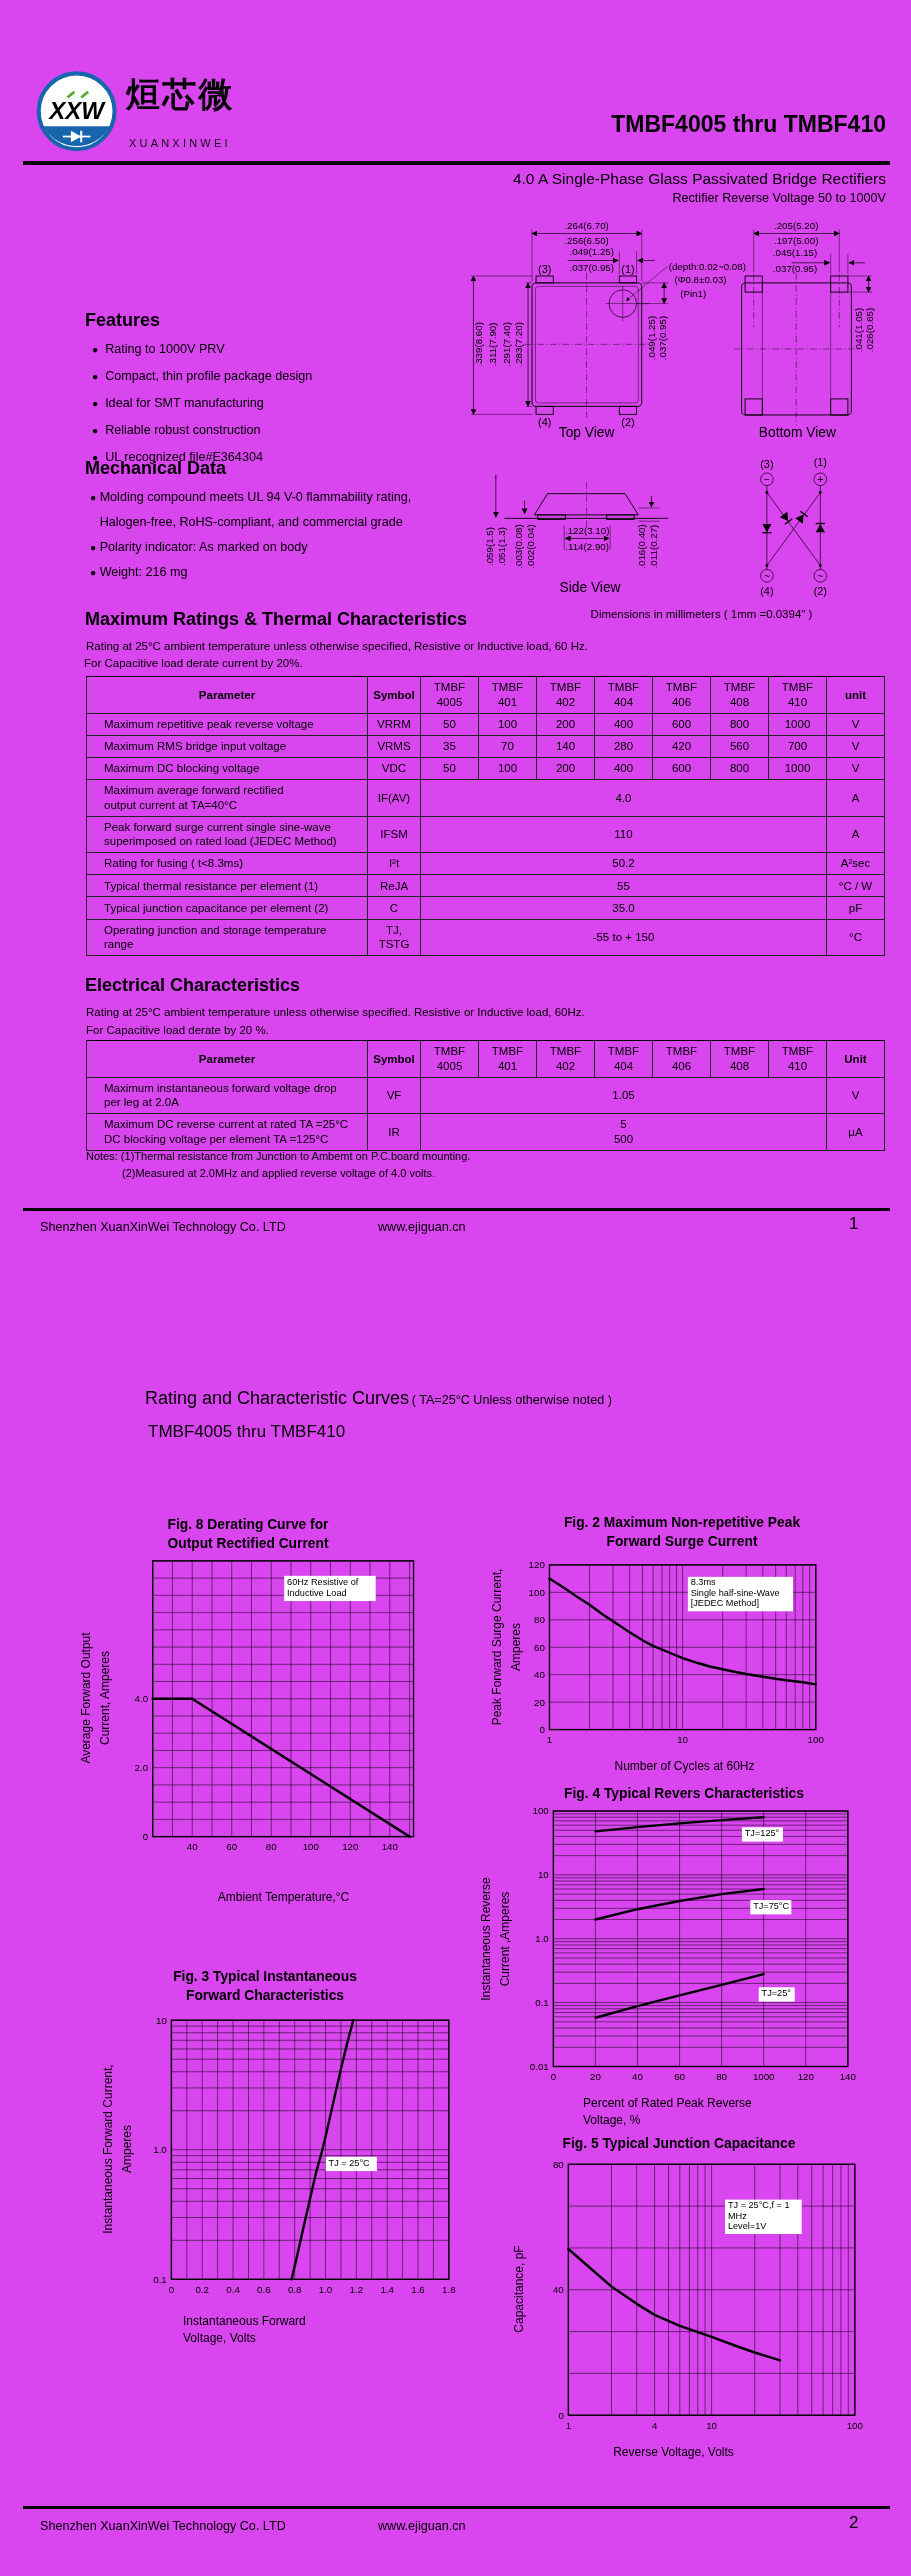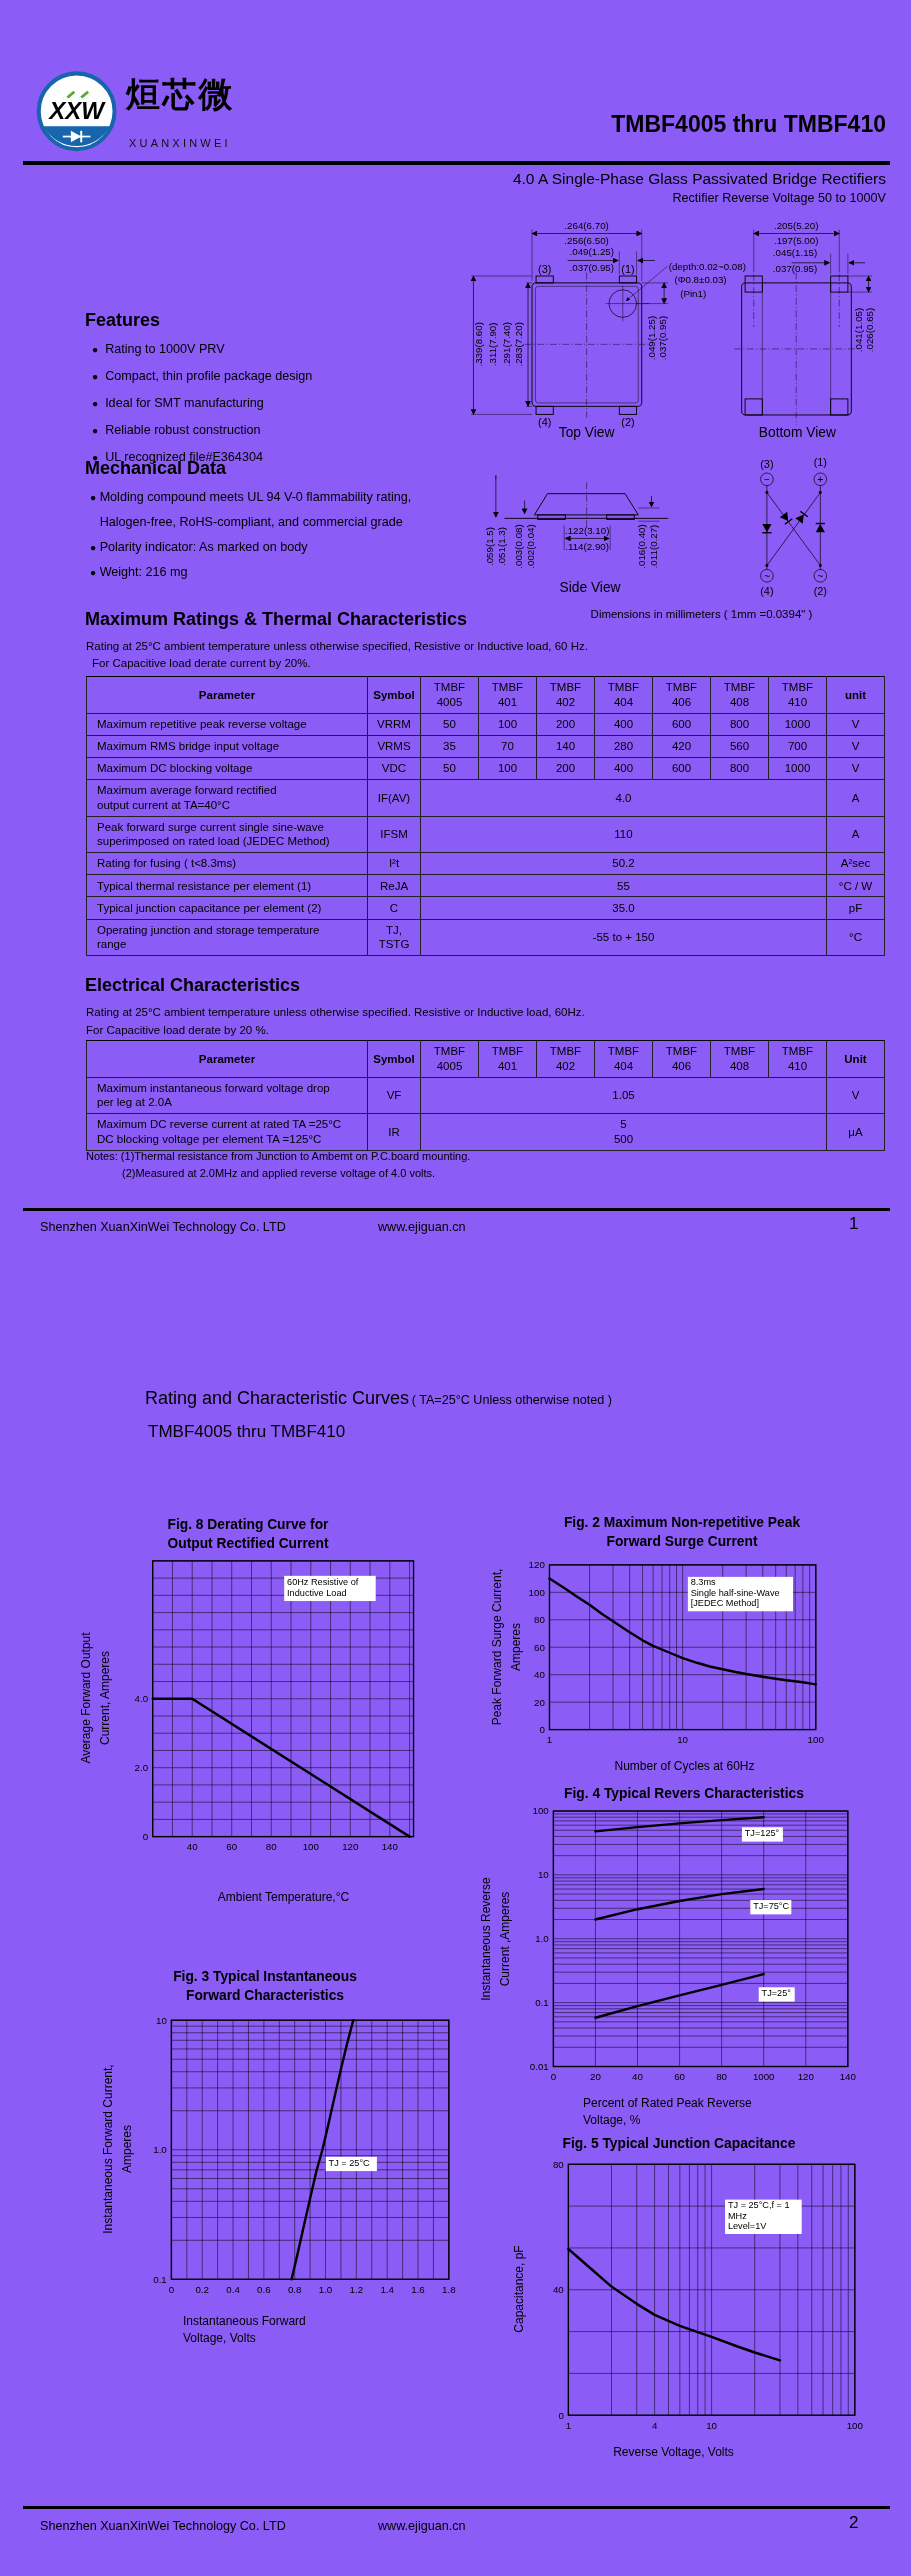--- a/index.html
+++ b/index.html
@@ -1,16 +1,16 @@
 <!DOCTYPE html>
 <html style="font-size:9.2px"><head>
 <meta charset="utf-8">
 <style>
   html,body{margin:0;padding:0;background:#e8e8e8;}
-  #page{position:relative;width:912px;height:2576px;background:#8b5cf6;
+  #page{position:relative;width:912px;height:2576px;background:#d946ef;
         font-family:"Liberation Sans",sans-serif;color:#000;overflow:hidden;}
   .abs{position:absolute;}
   .pre{white-space:pre-line;}
   .rule{background:#000;}
   .b{font-weight:normal;}
   .right{text-align:right;}
   .center{text-align:center;}
 
   
   .doc-title{font-size:23px;font-weight:bold;letter-spacing:0;}
@@ -28,21 +28,21 @@
   .mech .mitem{display:flex;}
   .mech .blt{margin-right:3.4px;font-size:10.3px;}
 
   
   .dtable{border-collapse:collapse;font-size:11.5px;table-layout:fixed;}
   .dtable th,.dtable td{border:0.9px solid #222;padding:3.4px 3.4px;text-align:center;
      vertical-align:middle;white-space:pre-line;line-height:1.25;}
   .dtable thead th{border-top:1.7px solid #000;}
   .dtable .hb{font-weight:bold;}
   .dtable .hn{font-weight:normal;margin-left:41px;}
-  .dtable .param{text-align:left;padding-left:10px;}
+  .dtable .param{text-align:left;padding-left:17px;}
   .notes{font-size:11px;}
 
   
   .foot{font-size:12.6px;}
   .pageno{font-size:17px;}
 
   
   .fig-title{font-size:13.8px;font-weight:bold;text-align:center;white-space:pre-line;line-height:1.4;}
   .axlab{font-size:12px;white-space:pre-line;line-height:1.45;}
   .ylab{font-size:12px;white-space:pre-line;text-align:center;line-height:1.55;
@@ -273,21 +273,21 @@
       <text x="610" y="630" text-anchor="middle" font-size="18">~</text>
       <text class="pinlab" x="517" y="656" text-anchor="middle">(4)</text>
       <text class="pinlab" x="610" y="656" text-anchor="middle">(2)</text>
     </g>
 
     <text x="210" y="696" font-size="20">Dimensions in millimeters ( 1mm =0.0394" )</text>
   </svg>
 
   <div class="abs h1" style="left:85px;top:609px">Maximum Ratings &amp; Thermal Characteristics</div>
   <div class="abs cond" style="left:86px;top:640px">Rating at 25°C ambient temperature unless otherwise specified, Resistive or Inductive load, 60 Hz.</div>
-  <div class="abs cond" style="left:92px;top:657px">For Capacitive load derate current by 20%.</div>
+  <div class="abs cond" style="left:84px;top:657px">For Capacitive load derate current by 20%.</div>
   <table class="abs dtable" style="left:86px;top:676px;width:797px">
       <colgroup>
         <col style="width: 281px;">
         <col style="width: 53px;">
         <col style="width: 58px;">
         <col style="width: 58px;">
         <col style="width: 58px;">
         <col style="width: 58px;">
         <col style="width: 58px;">
         <col style="width: 58px;">

